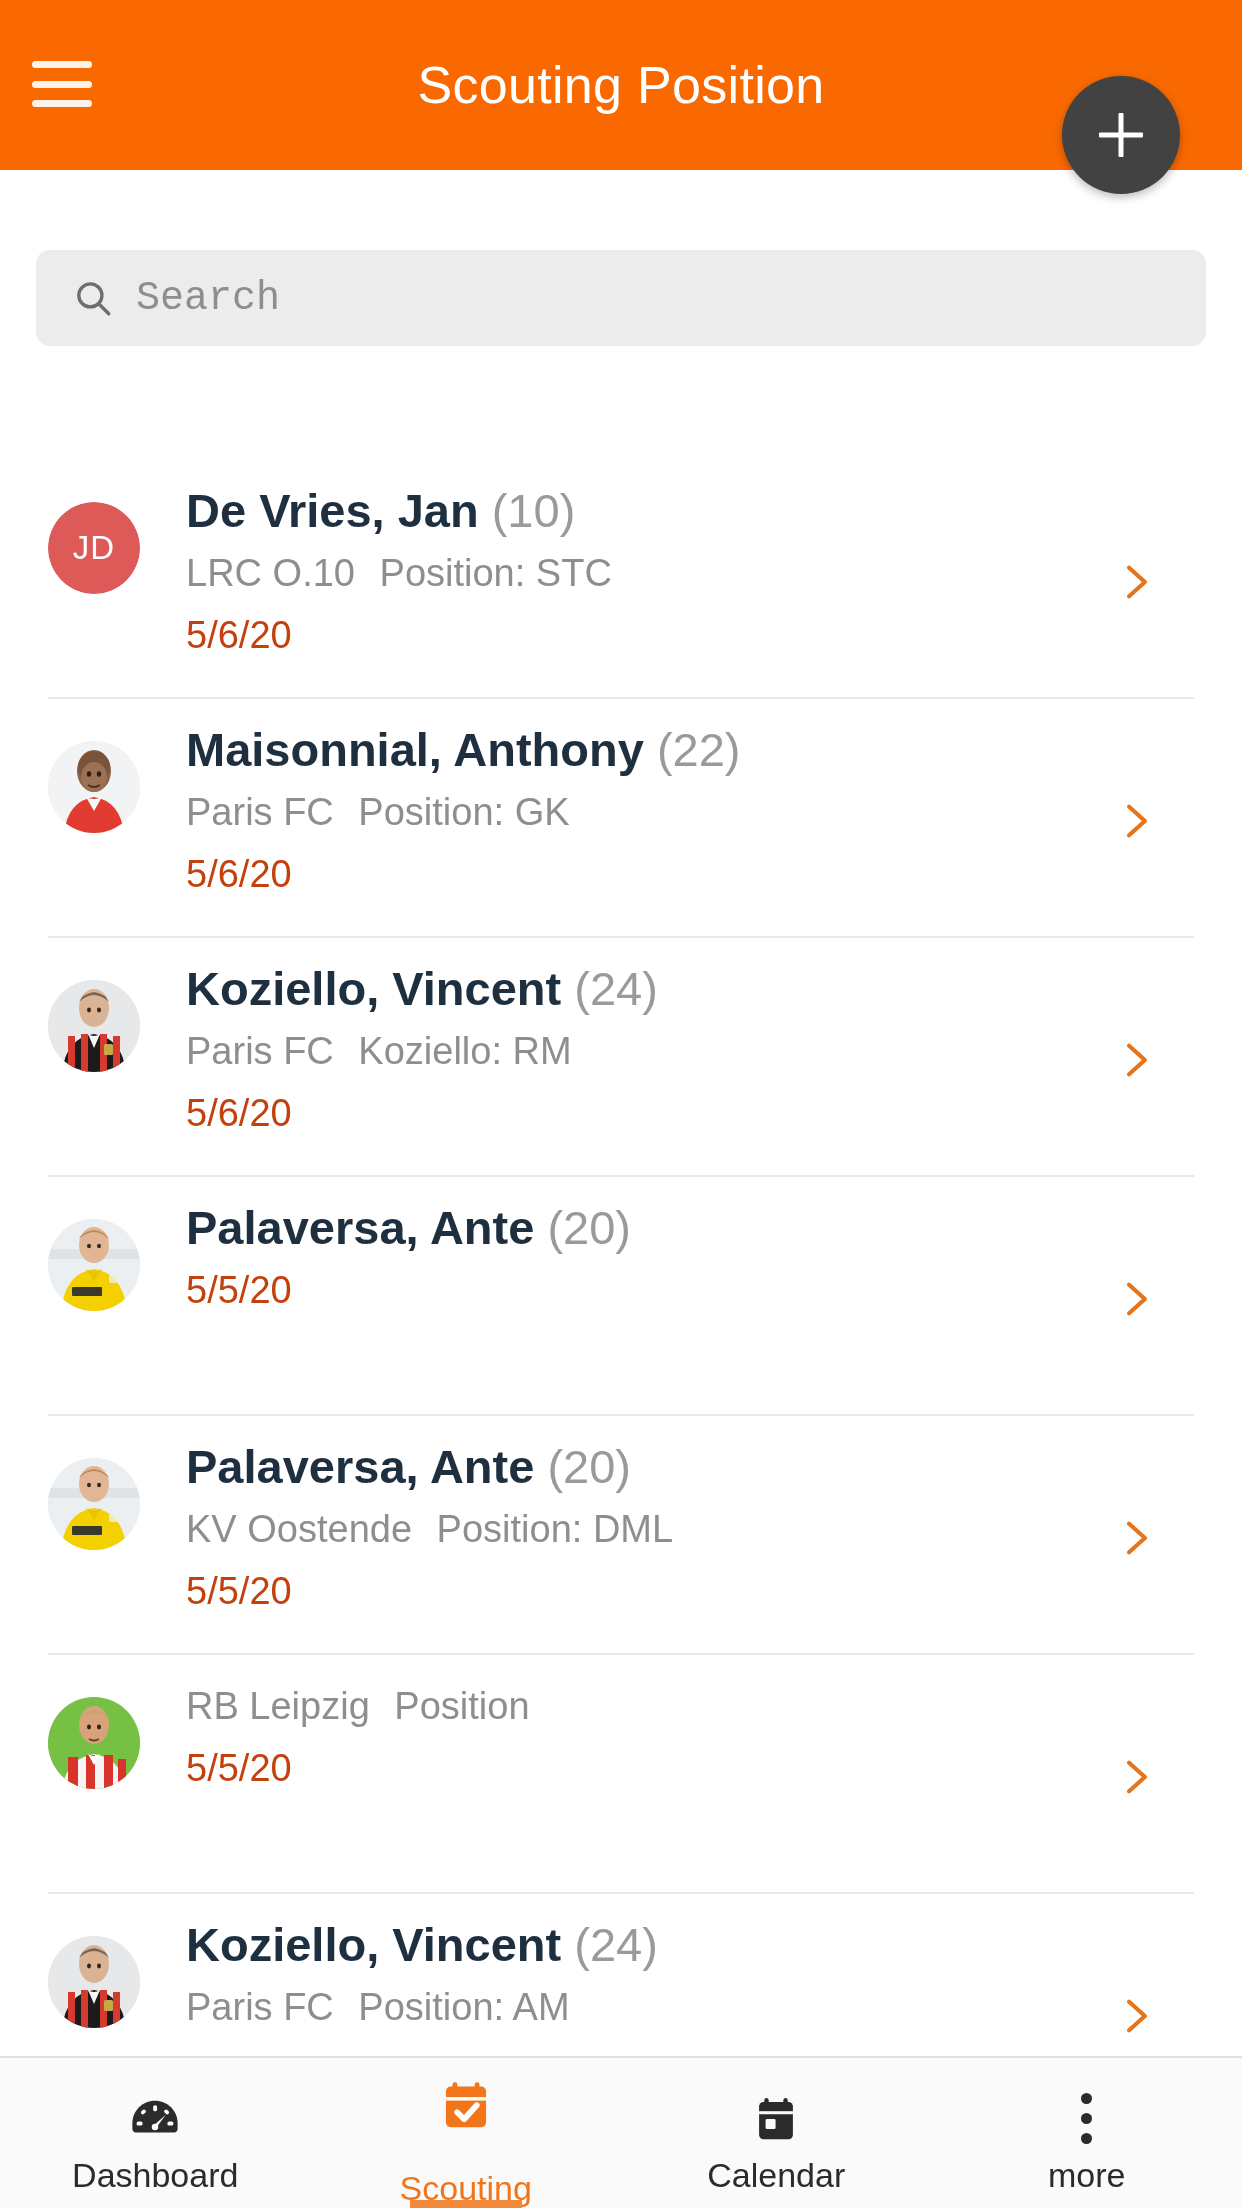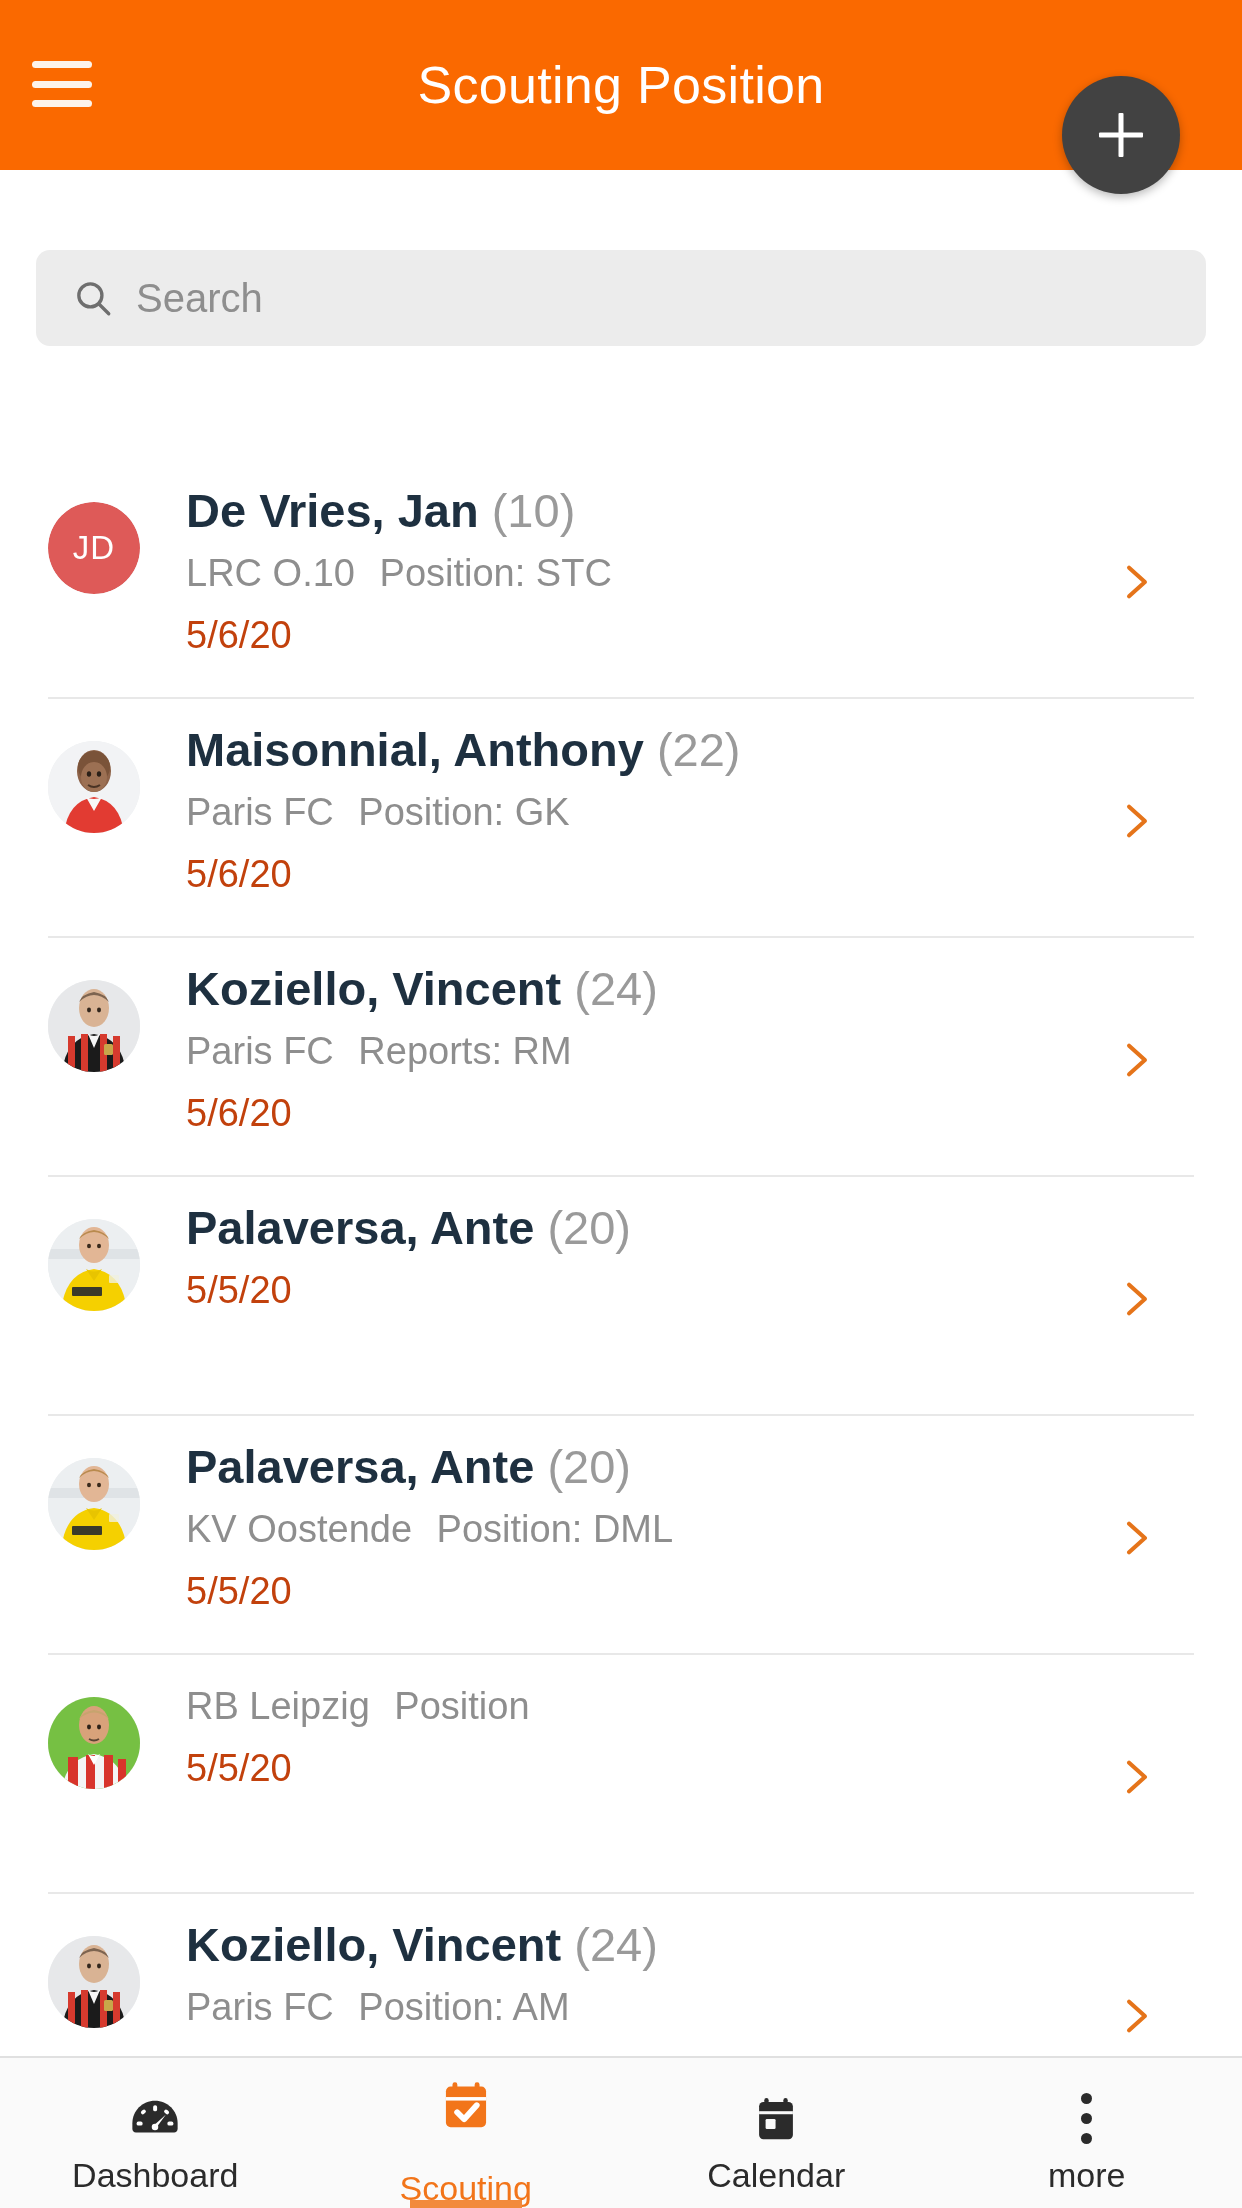--- a/index.html
+++ b/index.html
@@ -109,21 +109,21 @@
     align-items: center;
     padding-left: 36px;
     cursor: text;
   }
   .search-icon { width: 42px; height: 42px; flex: 0 0 auto; display:block; }
   .search-input {
     flex: 1 1 auto;
     border: none;
     outline: none;
     background: transparent;
-    font-family: Liberation Sans, sans-serif;
+    font-family: Liberation Mono, monospace;
     font-size: 40px;
     color: #3d3d3d;
     padding-left: 22px;
     height: 116px;
   }
   .search-input::placeholder { color: #8e8e8e; }
 
   
   .list {
     position: absolute;
@@ -367,21 +367,21 @@
             <rect x="56" y="64" width="9" height="11" rx="1.5" fill="#c8a64a"></rect>
           </svg>
         </div>
         <div class="row-text">
           <div class="row-name">
             <span>Koziello, Vincent</span>
             <span class="age">(24)</span>
           </div>
           <div class="row-sub">
             <span>Paris FC</span><span class="gap"></span>
-            <span>Reports: RM</span>
+            <span>Koziello: RM</span>
           </div>
           <div class="row-date">5/6/20</div>
         </div>
         <div class="chevron">
           <svg viewBox="0 0 24 32" width="38" height="52" fill="none" stroke="#e5741a" stroke-width="2.6" stroke-linecap="round" stroke-linejoin="round">
             <polyline points="7,7 17,16 7,25"></polyline>
           </svg>
         </div>
       </div>
     </div>

